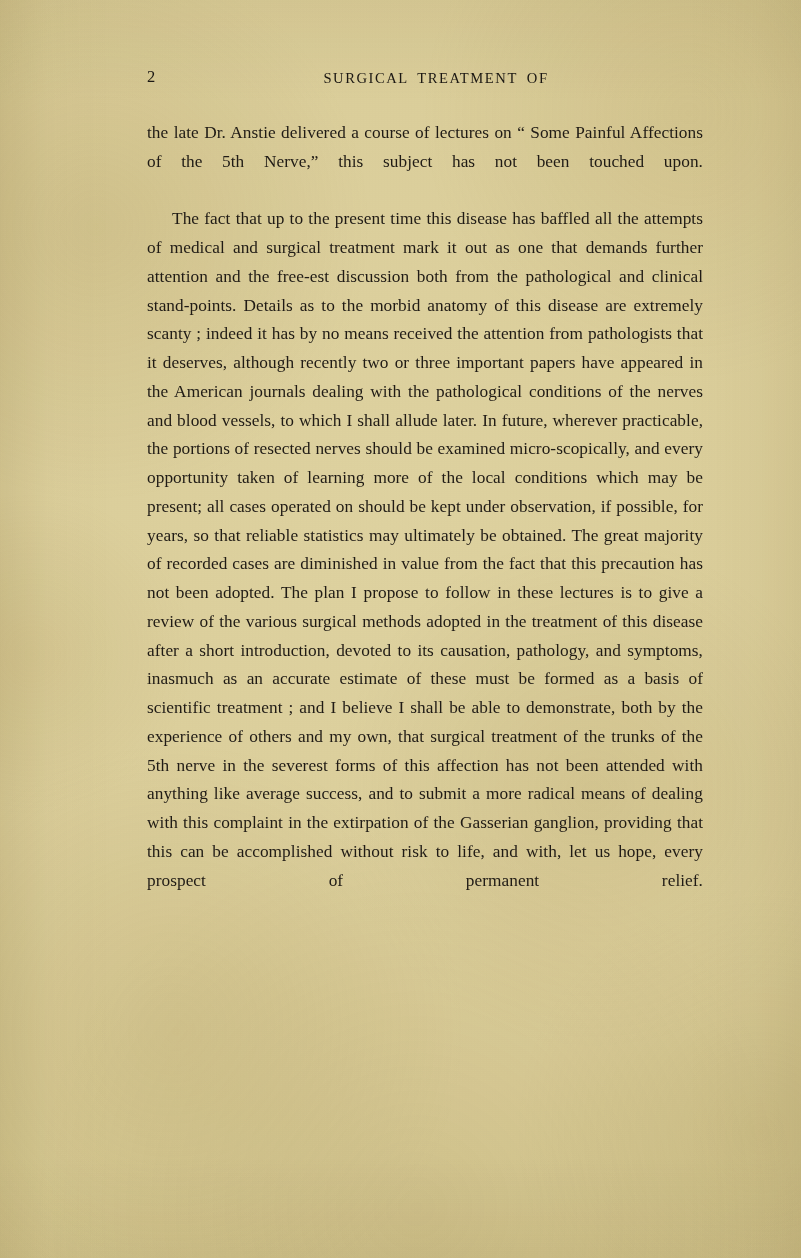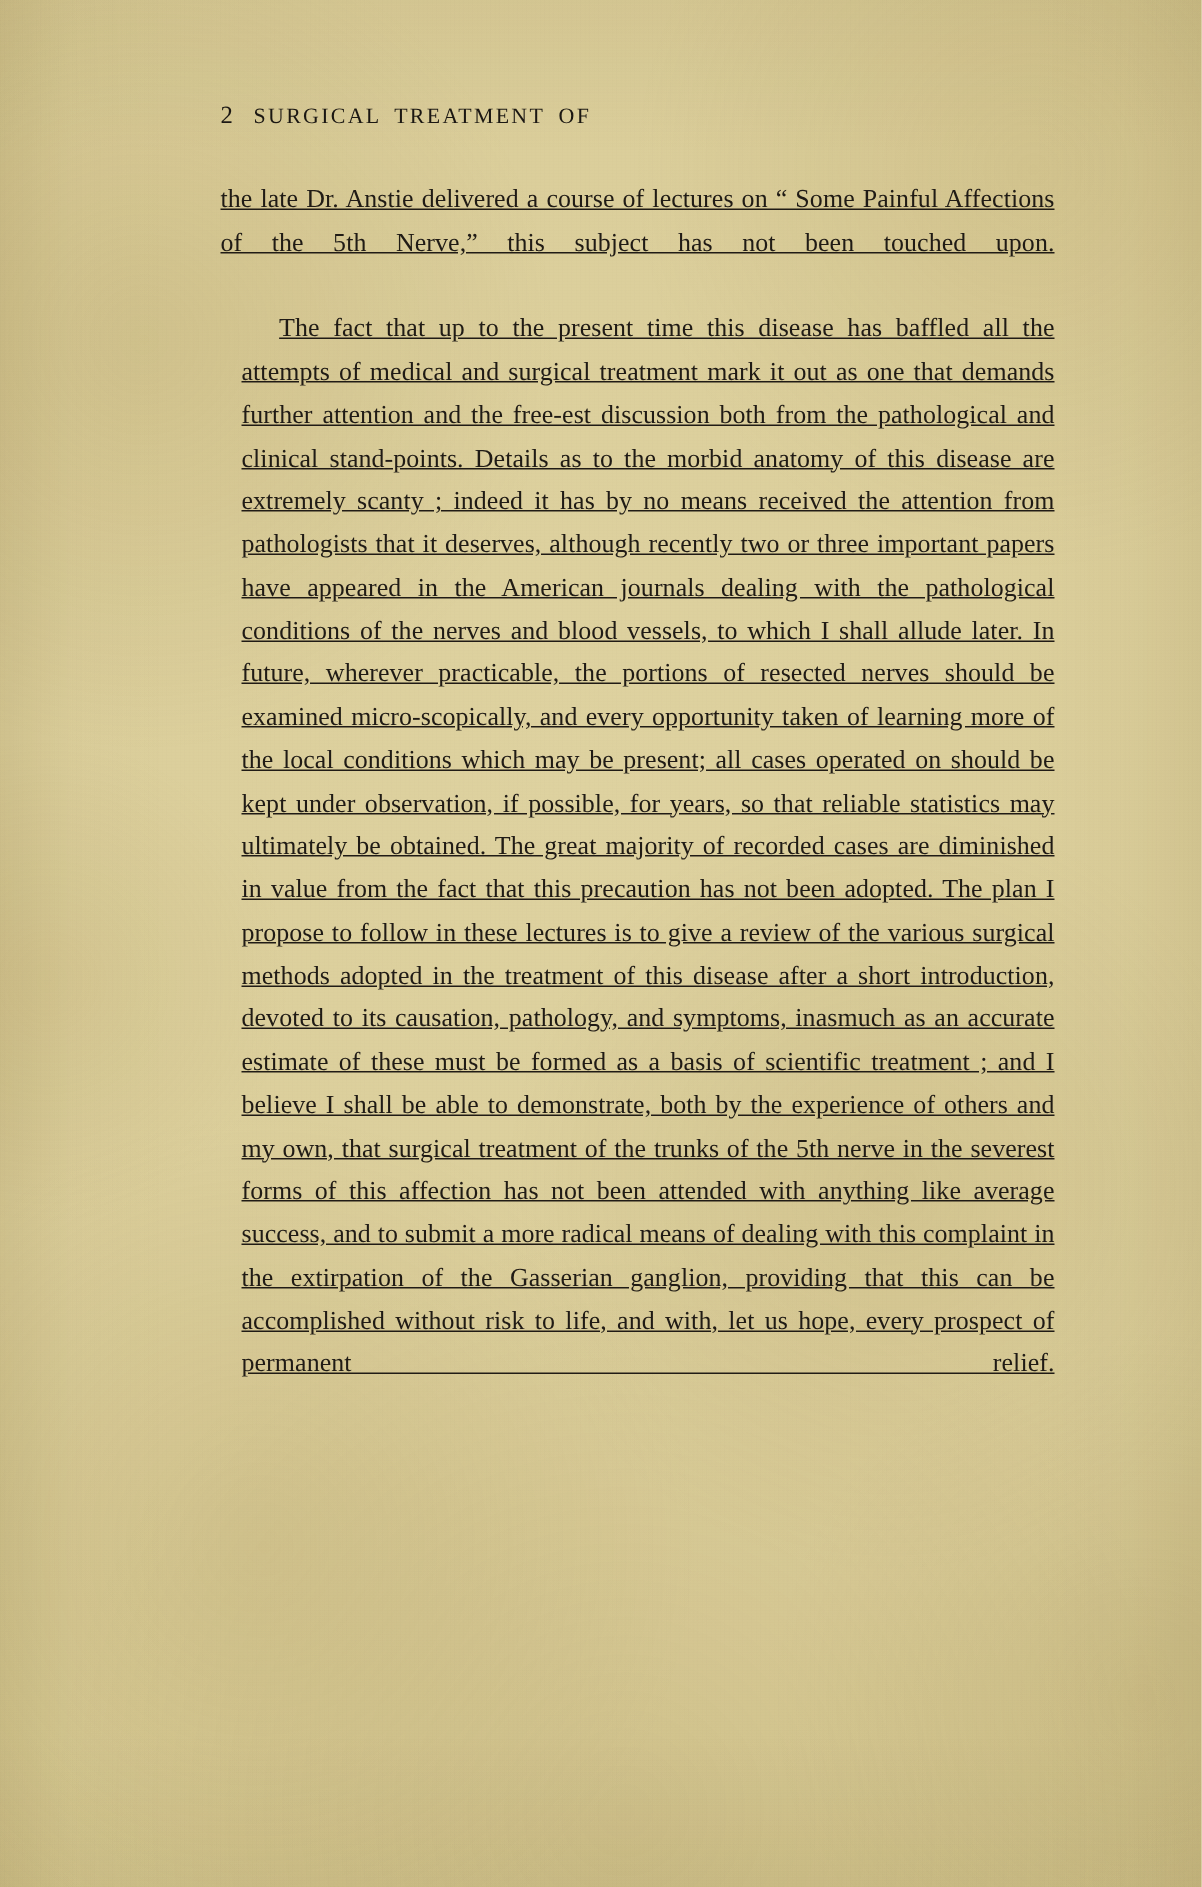--- a/index.html
+++ b/index.html
@@ -75,44 +75,43 @@
     font-size: 16.5px;
     color: #1e1a16;
     line-height: 22px;
     letter-spacing: 0.2px;
   }
   .runtitle {
     position: absolute;
     left: 0;
     right: 0;
     top: 1px;
+    text-align: center;
     font-size: 14.6px;
     line-height: 22px;
     color: #1d1914;
     letter-spacing: 1.55px;
     word-spacing: 4px;
     text-transform: uppercase;
     padding-left: 22px;
   }
 
   
   .para {
     font-size: 17.3px;
     line-height: 28.75px;
     color: #221d17;
     text-align: justify;
     text-justify: inter-word;
     margin: 0;
     letter-spacing: 0.05px;
-    text-decoration: underline;
     -webkit-font-smoothing: antialiased;
   }
   .para + .para {
     margin-top: 0;
-    margin-left: 14px;
   }
   .para.indent {
     text-indent: 1.45em;
   }
   
   .para::after {
     content: "";
     display: inline-block;
     width: 100%;
   }

